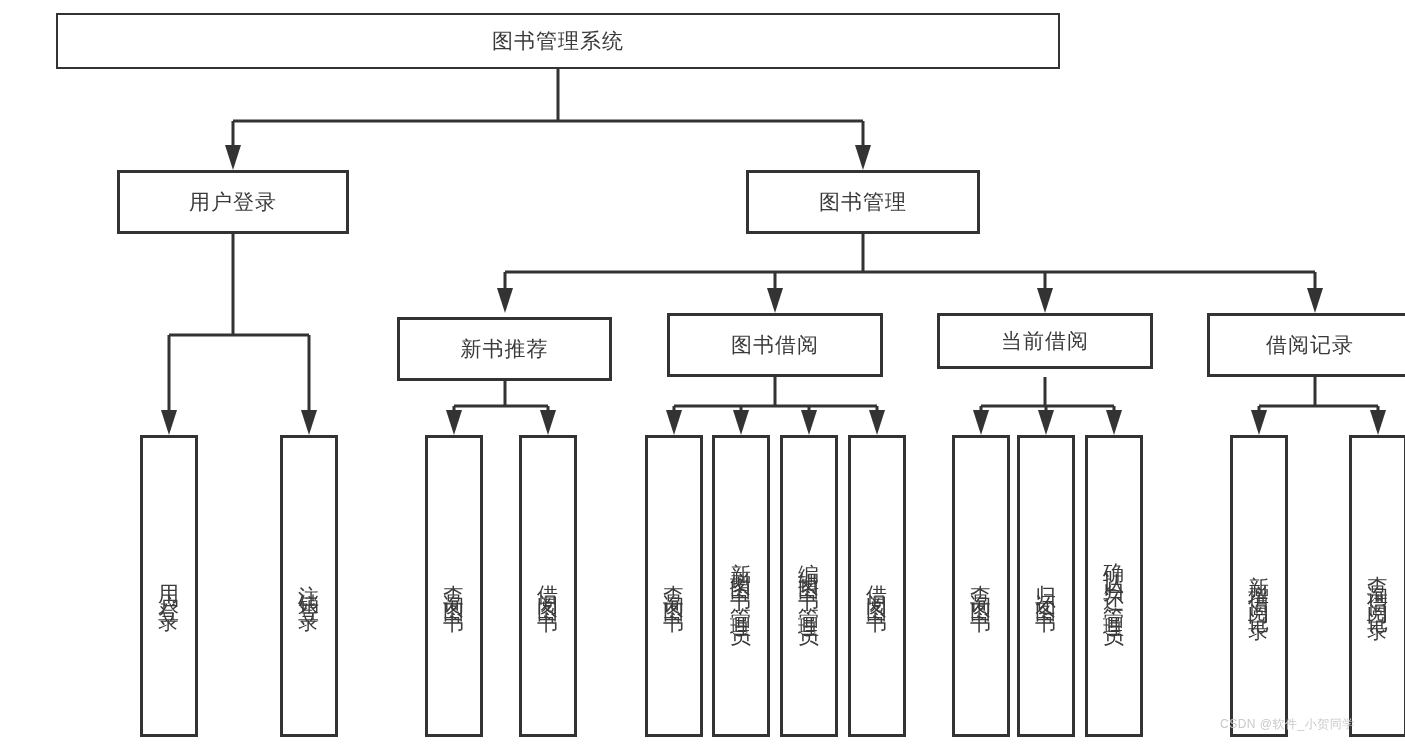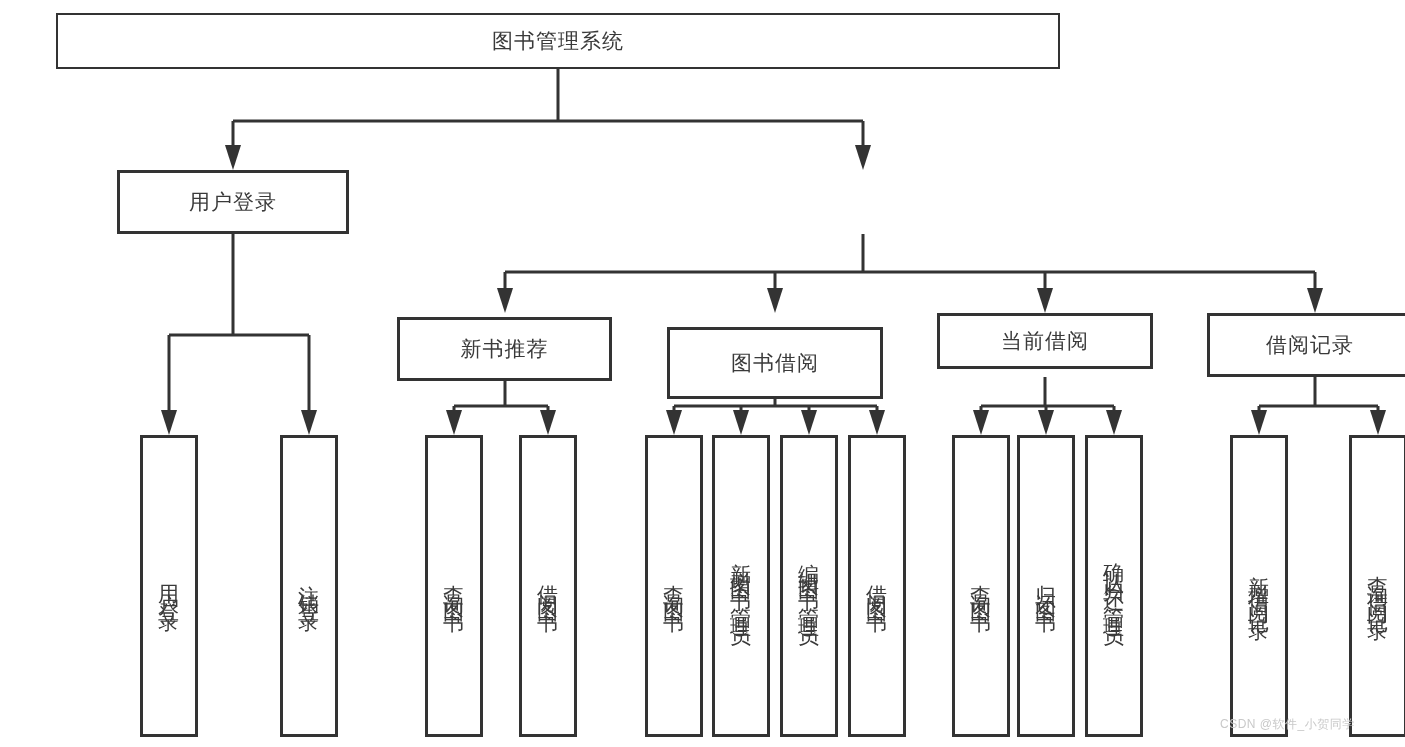--- a/index.html
+++ b/index.html
@@ -103,25 +103,28 @@
     </g>
   </svg>
 
   <div class="box h thin" style="left:21px;top:13px;width:1004px;height:56px">
     <span>图书管理系统</span>
   </div>
 
   <div class="box h" style="left:82px;top:170px;width:232px;height:64px">
     <span>用户登录</span>
   </div>
+  <div class="box h" style="left:711px;top:170px;width:234px;height:64px">
+    <span>图书管理</span>
+  </div>
 
   <div class="box h" style="left:362px;top:317px;width:215px;height:64px">
     <span>新书推荐</span>
   </div>
-  <div class="box h" style="left:632px;top:327px;width:216px;height:72px">
+  <div class="box h" style="left:632px;top:313px;width:216px;height:64px">
     <span>图书借阅</span>
   </div>
   <div class="box h" style="left:902px;top:313px;width:216px;height:56px">
     <span>当前借阅</span>
   </div>
   <div class="box h" style="left:1172px;top:313px;width:206px;height:64px">
     <span>借阅记录</span>
   </div>
 
   <div class="box v" style="left:105px;top:435px;width:58px;height:302px">

